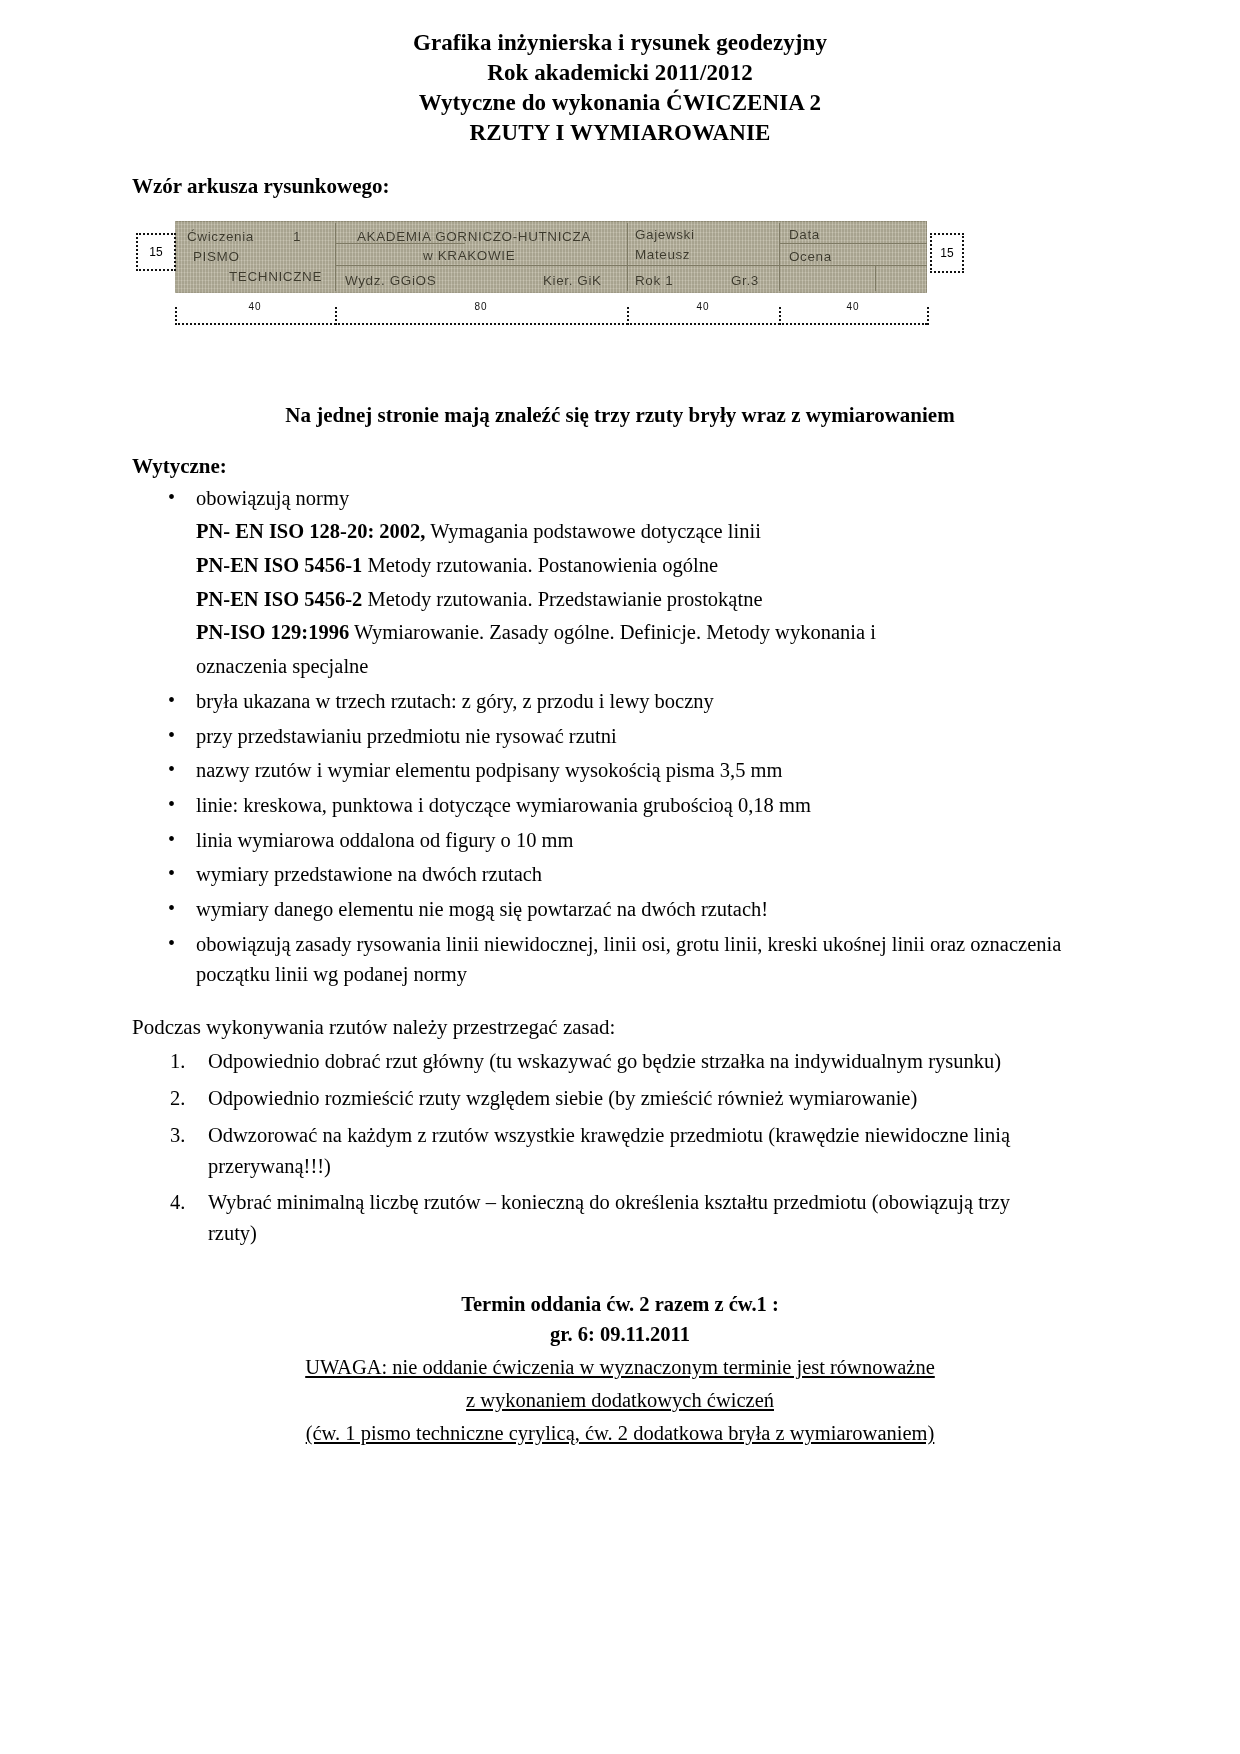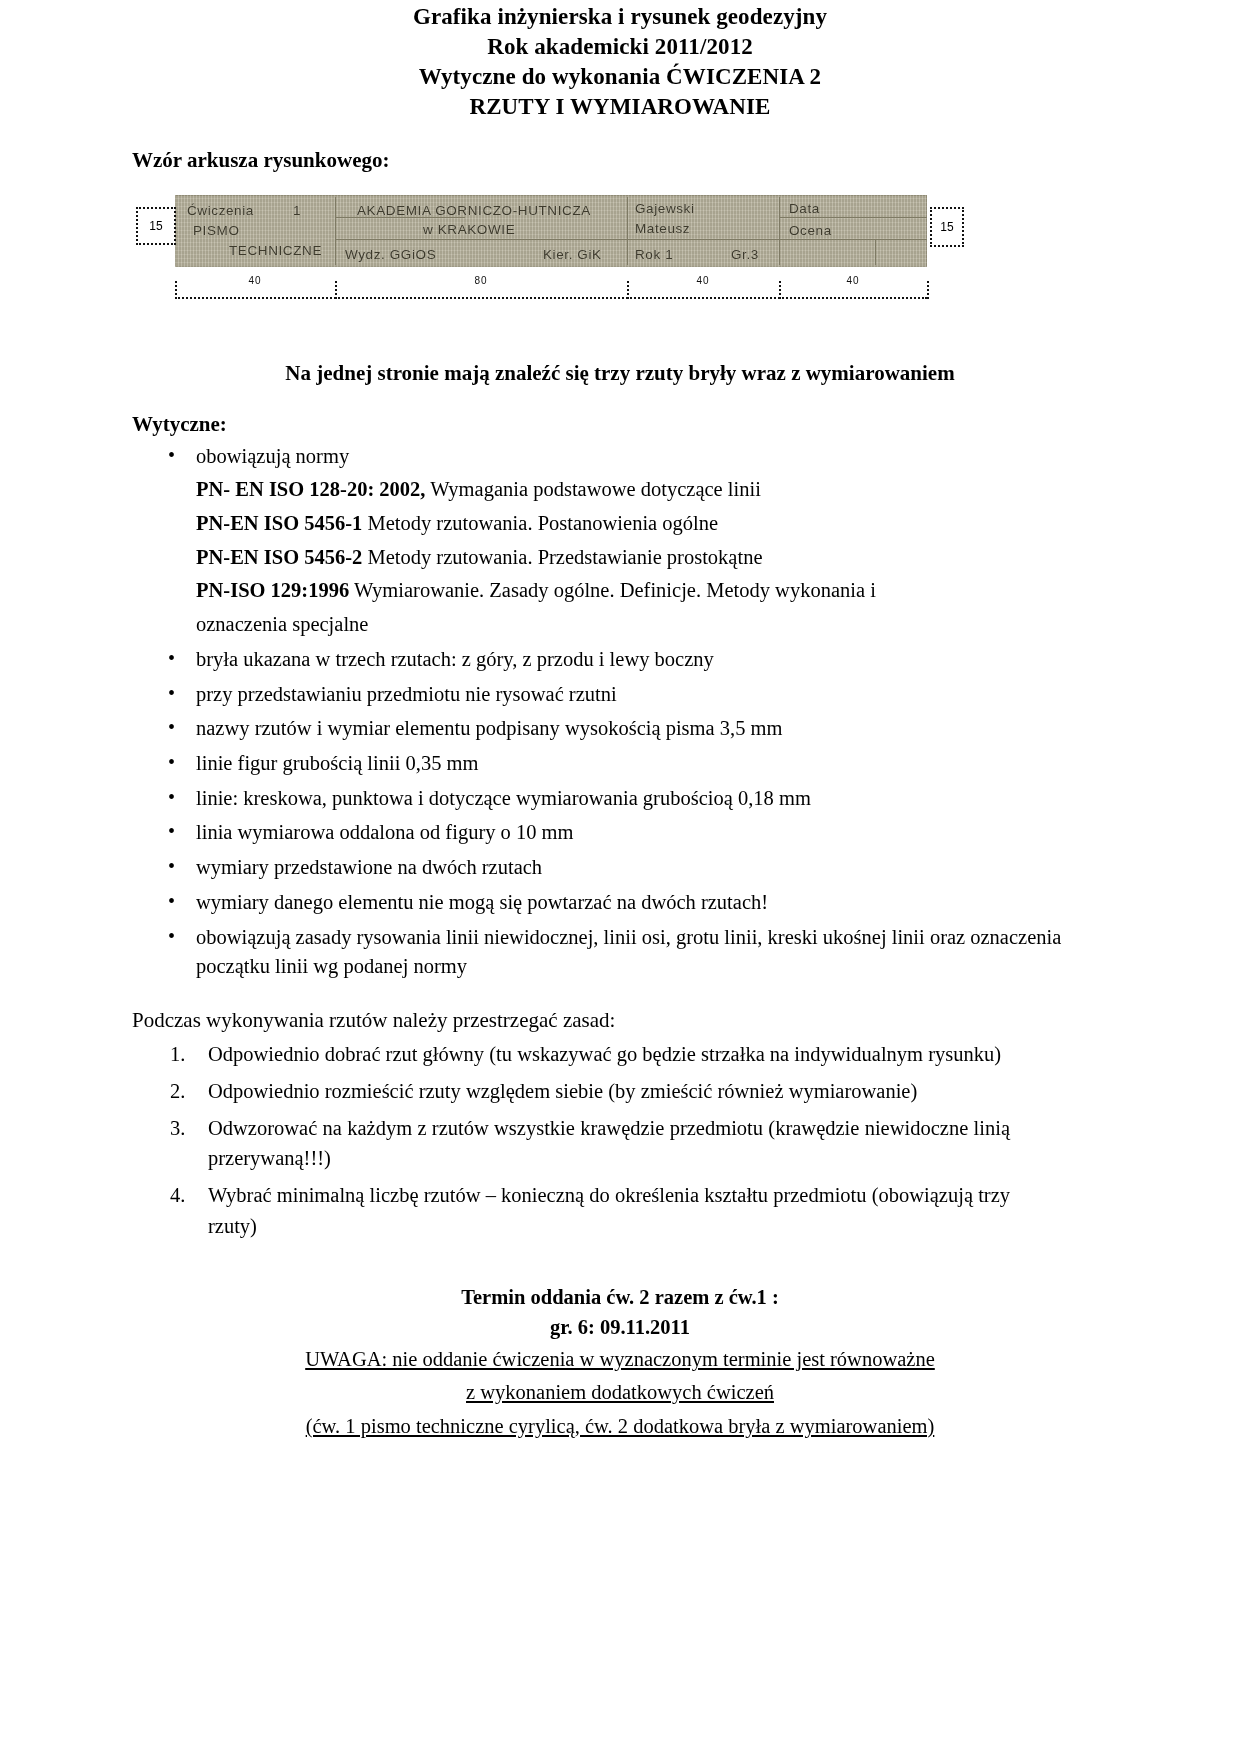--- a/index.html
+++ b/index.html
@@ -22,21 +22,21 @@
     padding: 0;
     box-sizing: border-box;
   }
 
   
   .title-block {
     text-align: center;
     font-weight: bold;
     font-size: 23px;
     line-height: 1.30;
-    padding-top: 2px;
+    padding-top: 28px;
     letter-spacing: 0.1px;
   }
   .title-block .tl { display: block; }
   .title-block .tl-plain { font-weight: bold; }
 
   
   .sec-head {
     font-weight: bold;
     font-size: 21px;
     margin-left: 132px;
@@ -163,21 +163,21 @@
     transform: translate(-50%,-50%);
     font-family: "Liberation Sans", "DejaVu Sans", sans-serif;
     font-size: 12px;
   }
 
   
   .center-bold {
     text-align: center;
     font-weight: bold;
     font-size: 21px;
-    margin-top: 44px;
+    margin-top: 60px;
   }
 
   
   .para {
     font-size: 21px;
     margin-left: 132px;
     margin-top: 26px;
     margin-right: 150px;
   }
 
@@ -298,21 +298,20 @@
       <span>obowiązują normy</span>
       <span class="norm-line"><b>PN- EN ISO 128-20: 2002,</b><span> Wymagania podstawowe dotyczące linii</span></span>
       <span class="norm-line"><b>PN-EN ISO 5456-1</b><span> Metody rzutowania. Postanowienia ogólne</span></span>
       <span class="norm-line"><b>PN-EN ISO 5456-2</b><span> Metody rzutowania. Przedstawianie prostokątne</span></span>
       <span class="norm-line"><b>PN-ISO 129:1996</b><span> Wymiarowanie. Zasady ogólne. Definicje. Metody wykonania i</span></span>
       <span class="norm-line">oznaczenia specjalne</span>
     </li>
     <li>bryła ukazana w trzech rzutach: z góry, z przodu i lewy boczny</li>
     <li>przy przedstawianiu przedmiotu nie rysować rzutni</li>
     <li>nazwy rzutów i wymiar elementu podpisany wysokością pisma 3,5 mm</li>
-    <li>linie figur grubością linii 0,35 mm</li>
     <li>linie: kreskowa, punktowa i dotyczące wymiarowania grubościoą 0,18 mm</li>
     <li>linia wymiarowa oddalona od figury o 10 mm</li>
     <li>wymiary przedstawione na dwóch rzutach</li>
     <li>wymiary danego elementu nie mogą się powtarzać na dwóch rzutach!</li>
     <li style="margin-right:170px;">obowiązują zasady rysowania linii niewidocznej, linii osi, grotu linii, kreski ukośnej linii oraz oznaczenia początku linii wg podanej normy</li>
   </ul>
 
   <div class="para">Podczas wykonywania rzutów należy przestrzegać zasad:</div>
   <ol class="numbered">
     <li>

